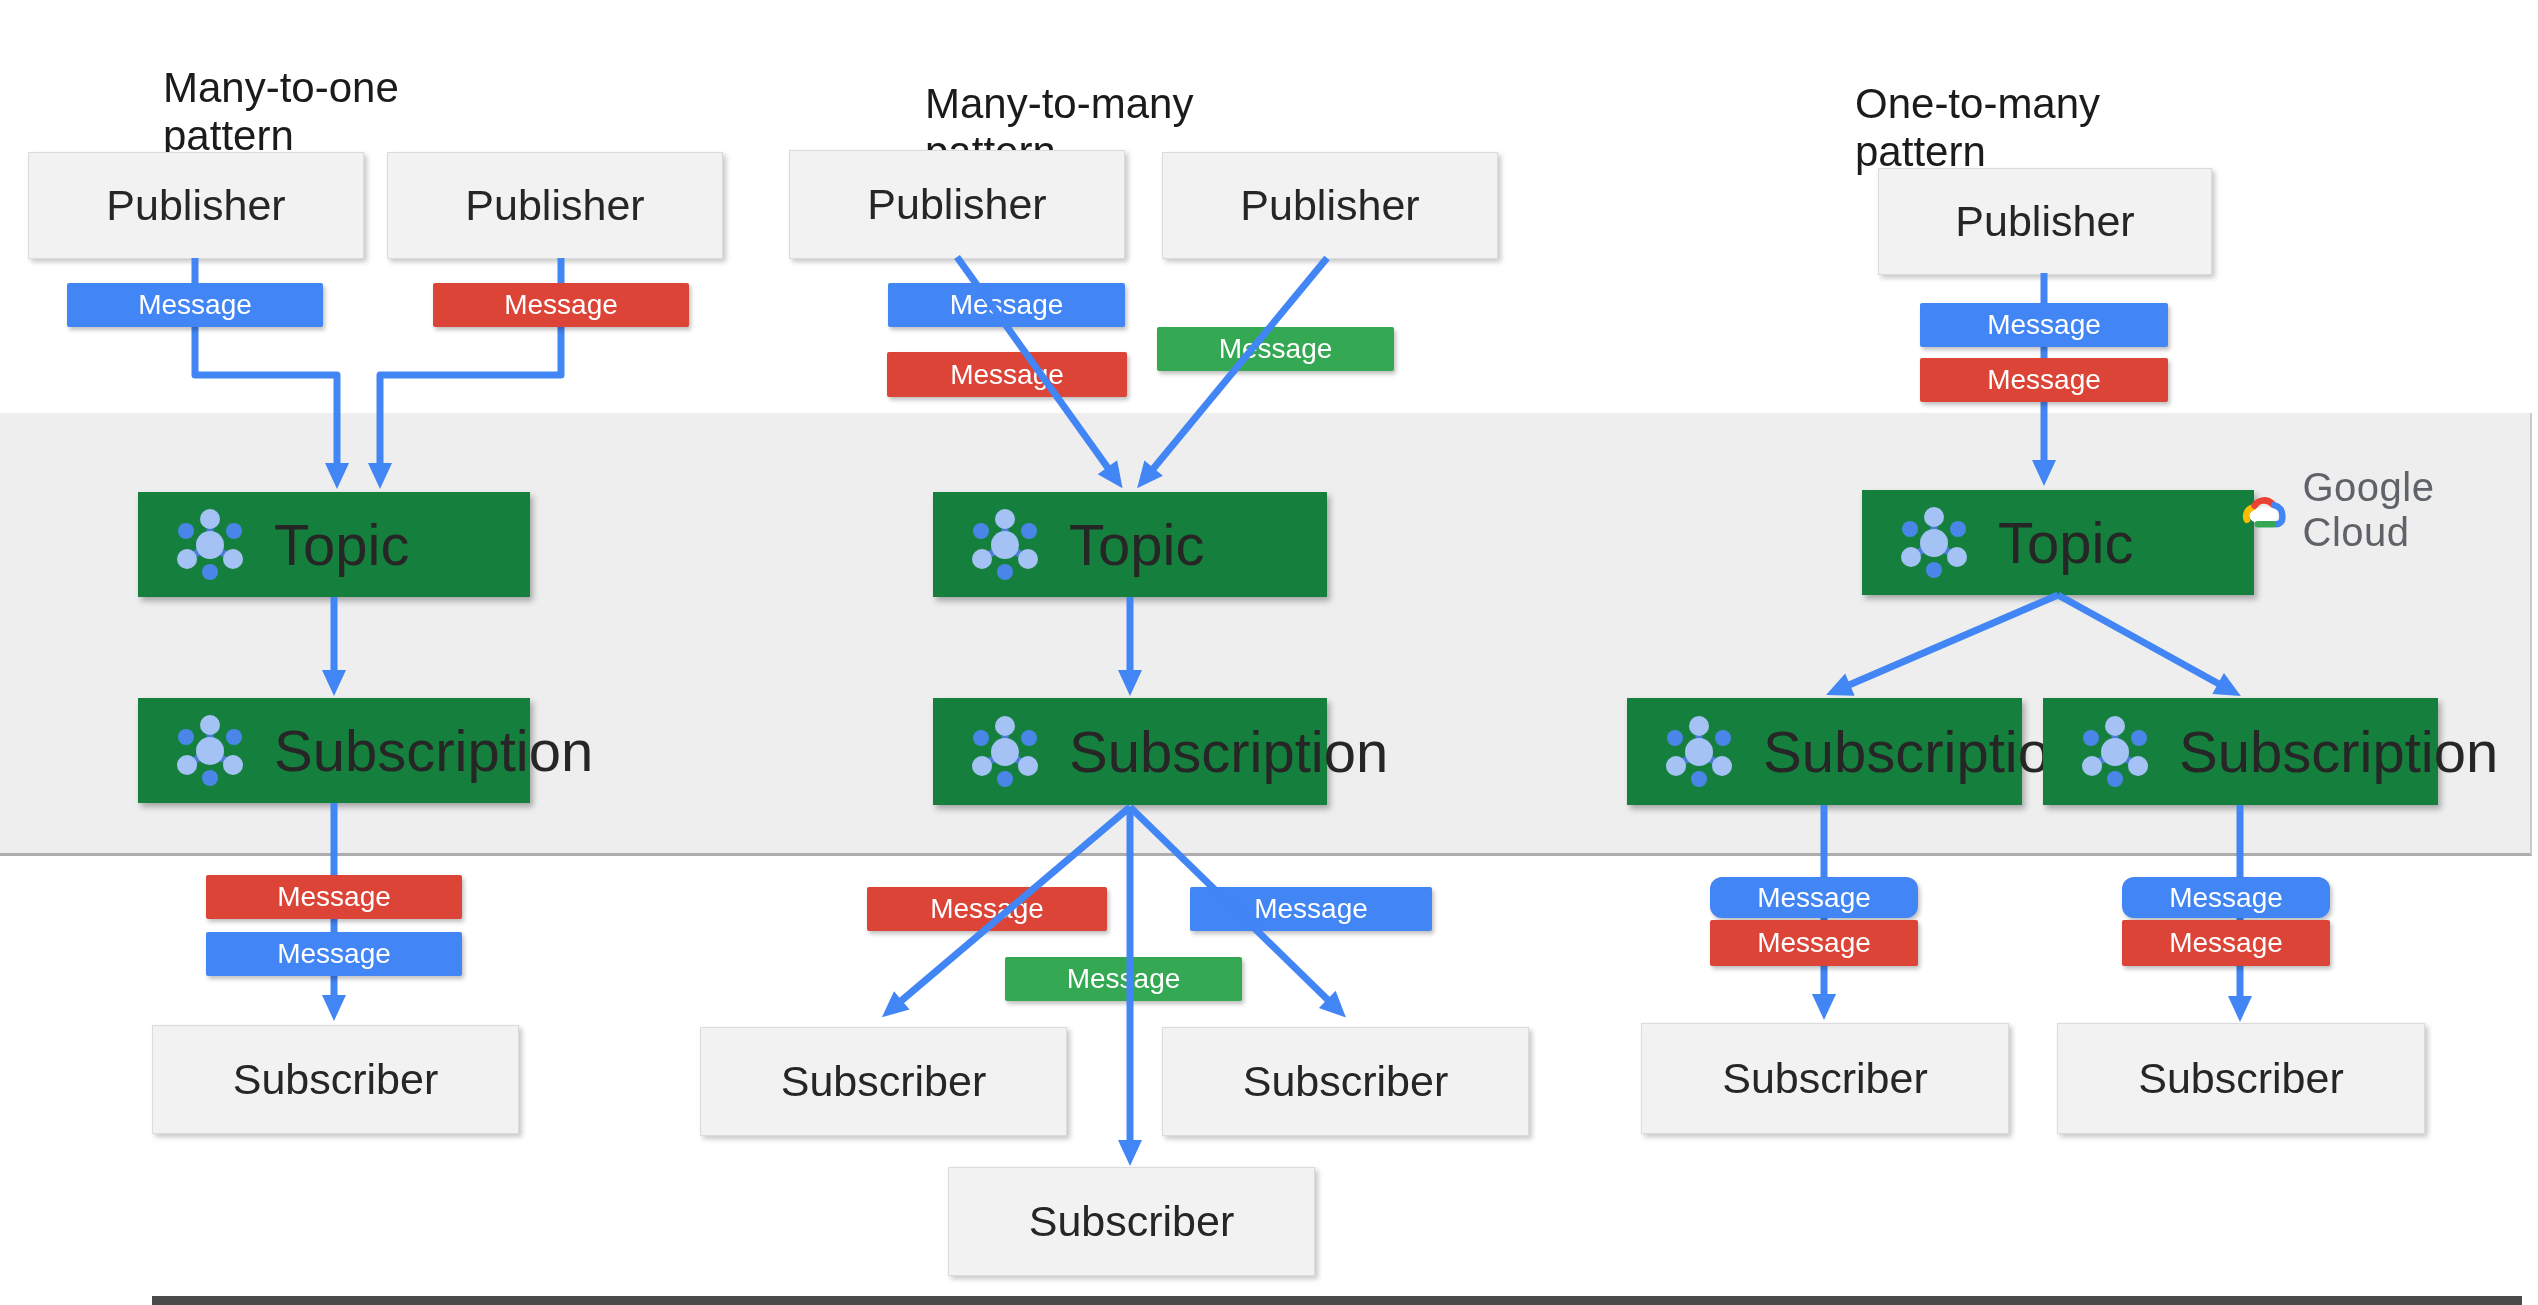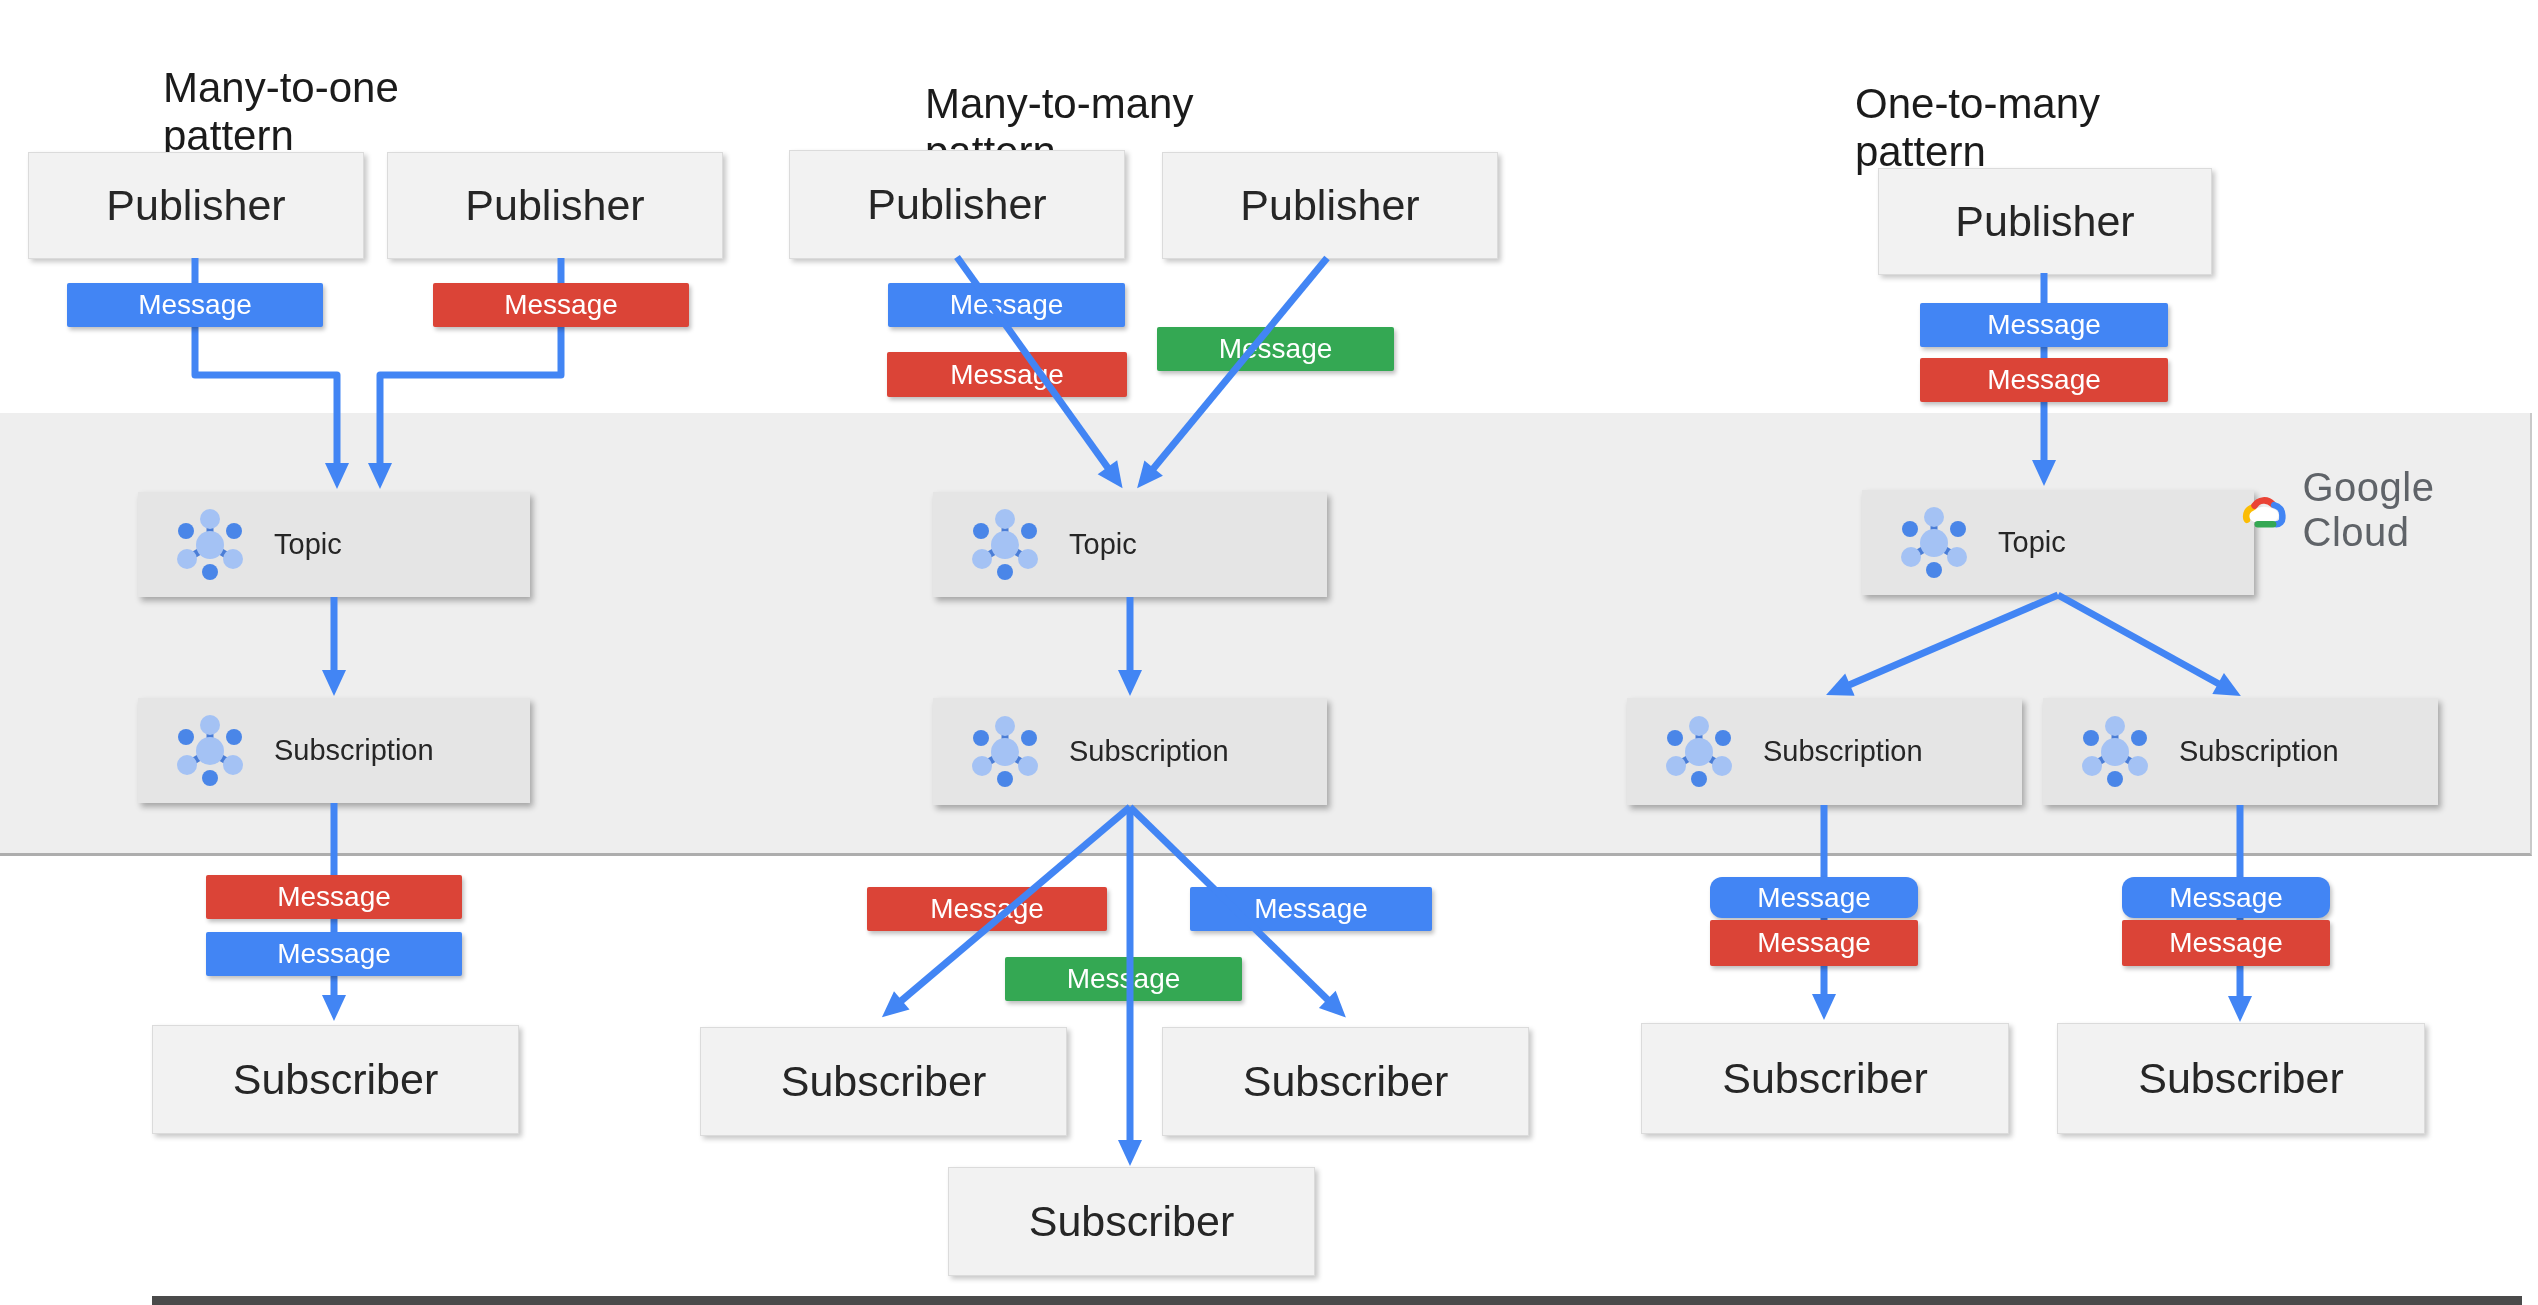--- a/index.html
+++ b/index.html
@@ -4,22 +4,22 @@
 <style>
   html,body{margin:0;padding:0;background:#ffffff;}
   #canvas{position:relative;width:2538px;height:1305px;background:#ffffff;overflow:hidden;
           font-family:"Liberation Sans",sans-serif;}
   .band{position:absolute;left:0;top:413px;width:2530px;height:440px;background:#EEEEEE;
         border-bottom:3px solid #ADADAD;border-right:2px solid #C9C9C9;}
   .title{position:absolute;font-size:42px;color:#1b1b1b;font-weight:400;}
   .gbox{position:absolute;background:#F2F2F2;border:1px solid #DBDBDB;
         box-shadow:3px 3px 5px rgba(0,0,0,0.22);display:flex;align-items:center;justify-content:center;
         font-size:43px;color:#262626;}
-  .wbox{position:absolute;background:#e5e5e5;box-shadow:3px 4px 6px rgba(0,0,0,0.30);
-        display:flex;align-items:center;font-size:29px;color:#262626;}
+  .wbox{position:absolute;background:#15803d;box-shadow:3px 4px 6px rgba(0,0,0,0.30);
+        display:flex;align-items:center;font-size:58px;color:#262626;}
   .wbox .psicon{margin-left:34px;flex:0 0 auto;}
   .wbox .boxlabel{margin-left:26px;}
   .badge{position:absolute;display:flex;align-items:center;justify-content:center;color:#ffffff;
          font-size:28px;font-weight:500;box-shadow:2px 3px 4px rgba(0,0,0,0.25);border-radius:2px;}
   .badge.blue{background:#4285F4;}
   .badge.red{background:#DB4437;}
   .badge.green{background:#34A853;}
   .badge.rounded{border-radius:12px;}
   svg.arrows{position:absolute;left:0;top:0;pointer-events:none;}
   .gcloud{position:absolute;left:2236px;top:440px;display:flex;align-items:center;margin-top:25px;}

